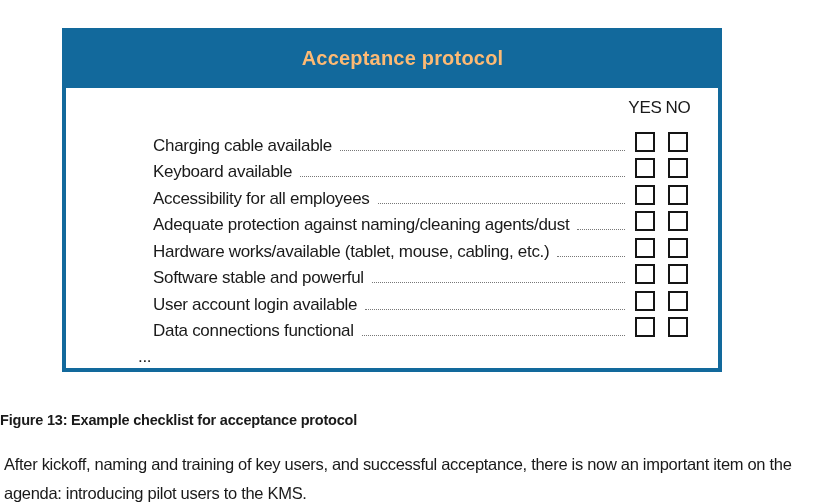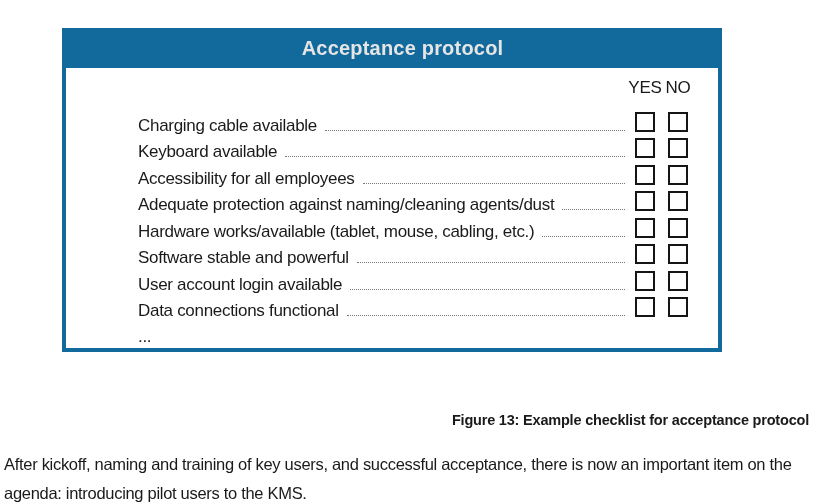--- a/index.html
+++ b/index.html
@@ -2,46 +2,46 @@
 <html style="--accent: #12699c; --text: #1a1a1a; --leader: #777777; --cbborder: #151515;"><head>
 <meta charset="utf-8">
 <style>
   :root { --accent:#12699c; --text:#1a1a1a; --leader:#777; --cbborder:#151515; }
   * { margin:0; padding:0; box-sizing:border-box; }
   html,body { width:829px; height:504px; background:#fff; overflow:hidden; }
   body { font-family:"Liberation Sans", sans-serif; color:var(--text); position:relative; }
 
   .panel { position:absolute; left:62px; top:28px; width:660px; }
   .panel-header {
-    background:var(--accent); color:#e5e5e5; height:40px;
+    background:var(--accent); color:#fdba74; height:60px;
     display:flex; align-items:center; justify-content:center;
     font-size:20px; font-weight:bold; letter-spacing:0.2px;padding-left:21px;
   }
   .panel-body {
     border:4px solid var(--accent); border-top:0; background:#fff;
     padding:10px 30px 0 72px;
   }
 
   .col-heads { display:flex; justify-content:flex-end; gap:13px; height:20px; }
   .col-head {
     width:20px; display:flex; justify-content:center; align-items:center;
     font-size:17px; letter-spacing:-0.2px; white-space:nowrap;
   }
 
-  .rows { margin-top:12px; }
+  .rows { margin-top:12px;margin-left:15px; }
   .row { display:flex; align-items:flex-end; height:26.5px; }
   .row-label { white-space:nowrap; font-size:17px; letter-spacing:-0.3px; padding-bottom:1px; }
   .leader { flex:1 1 auto; border-bottom:1px dotted var(--leader); margin:0 10px 6px 8px; height:1px; }
   .boxes { display:flex; gap:13px; margin-bottom:5px; flex:0 0 auto; }
   .cb { width:20px; height:20px; border:2px solid var(--cbborder); background:#fff; }
   .row-ellipsis { height:26px; }
 
   .caption {
     position:absolute; top:412px; left:0; width:809px;
-    text-align:right; font-size:14.5px; font-weight:bold; letter-spacing:-0.2px;
+    text-align:left; font-size:14.5px; font-weight:bold; letter-spacing:-0.2px;
   }
   .paragraph {
     position:absolute; top:450px; left:4px; width:818px;
     font-size:16.5px; letter-spacing:-0.3px; line-height:29px;
   }
 </style>
 </head>
 <body>
 
 <div class="panel">

